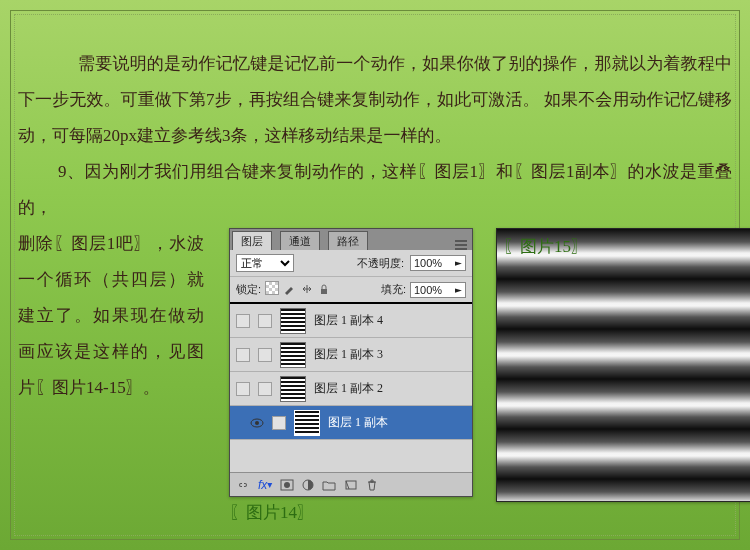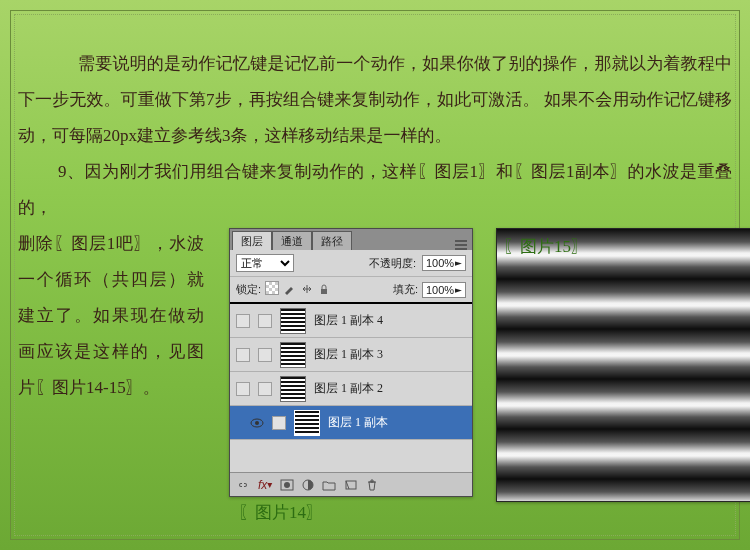--- a/index.html
+++ b/index.html
@@ -46,49 +46,49 @@
   .panel {
     width: 244px;
     background: #d6d6d6;
     border: 1px solid #4a4a4a;
     font-family: "Microsoft YaHei","SimSun",sans-serif;
     font-size: 12px;
     color: #222;
     box-shadow: 0 1px 3px rgba(0,0,0,0.25);
   }
   .tabs { display: flex; align-items: flex-end; background: #8d8d8d; height: 21px; padding-left: 2px; gap: 0; }
-  .tab { background: #d6d6d6; padding: 2px 8px 2px 8px; font-size: 11px; border: 1px solid #5a5a5a; border-bottom: none; margin-right: 0; height: 19px; display: flex; align-items: center; }
+  .tab { background: #d6d6d6; padding: 2px 8px 2px 8px; font-size: 11px; border: 1px solid #5a5a5a; border-bottom: none; margin-right: 8px; height: 19px; display: flex; align-items: center; }
   .tab.inactive { background: #b2b2b2; }
   .tabs svg.menu { margin-left: auto; margin-right: 4px; }
 
   .row1 { display: flex; align-items: center; padding: 4px 6px; gap: 6px; border-bottom: 1px solid #b4b4b4; }
   select { font-size: 11px; background: #fff; border: 1px solid #888; height: 18px; width: 58px; }
   .spacer { flex: 1; }
   .lab { font-size: 11px; }
-  .pct { width: 44px; height: 16px; border: 1px solid #888; background: #fff; display: inline-flex; align-items: center; padding: 0 3px; font-size: 11px; justify-content: space-between; }
+  .pct { width: 56px; height: 16px; border: 1px solid #888; background: #fff; display: inline-flex; align-items: center; padding: 0 3px; font-size: 11px; justify-content: space-between; }
   .drop { font-size: 9px; transform: scaleY(0.6); }
 
   .row2 { display: flex; align-items: center; padding: 4px 6px; gap: 4px; border-bottom: 2px solid #000000; }
   .lock-icons span { display: inline-block; width: 14px; height: 14px; font-size: 11px; text-align: center; line-height: 14px; }
   .checker { background: repeating-conic-gradient(#ccc 0 25%, #fff 0 50%); background-size: 6px 6px; border:1px solid #999; }
 
   .list { background: #d6d6d6; }
   .item { display: flex; align-items: center; height: 34px; border-bottom: 1px solid #b0b0b0; padding: 0 6px; gap: 8px; }
   .vis { width: 14px; height: 14px; border: 1px solid #9e9e9e; background: #e2e2e2; display:flex; align-items:center; justify-content:center; }
   .eye { width: 14px; height: 14px; display: flex; align-items: center; justify-content: center; }
   .thumb { width: 26px; height: 26px; border: 1px solid #6e6e6e; background: repeating-linear-gradient(#111 0 2px, #fff 2px 4px); }
   .item.sel { background: #3b6fb6; color: #fff; padding-left: 20px; }
   .item.sel .thumb { border-color: #fff; }
   .item .name { font-size: 12px; font-family: Liberation Serif, serif; }
   .list .filler { height: 32px; }
 
   .bot { display:flex; align-items:center; gap:8px; padding: 4px 6px; border-top:1px solid #8e8e8e; background:#c7c7c7; height: 24px; }
-  .bot span { font-size: 12px; color:#7f1d1d; display:inline-flex; align-items:center; }
-
-  .caption { font-size: 17px; color: #2d6d12; margin-top: 4px; font-family: "SimSun", serif; margin-left: 9px; }
+  .bot span { font-size: 12px; color:#1d4ed8; display:inline-flex; align-items:center; }
+
+  .caption { font-size: 17px; color: #2d6d12; margin-top: 4px; font-family: "SimSun", serif; }
 
   .preview-wrap { flex: 0 0 264px; margin-top: 2px; }
   .preview {
     width: 264px; height: 274px; border: 1px solid #262626;
     background: repeating-linear-gradient(180deg,
       #0d0d0d 0px, #555 13px, #f3f3f3 24px, #f6f6f6 27px, #555 38px, #0d0d0d 50px);
     position: relative;
     box-shadow: 0 1px 3px rgba(0,0,0,0.3);
   }
   .prev-caption { position: absolute; top: 6px; left: 6px; color: #2d6d12; font-size: 17px; font-family: "SimSun", serif; }

